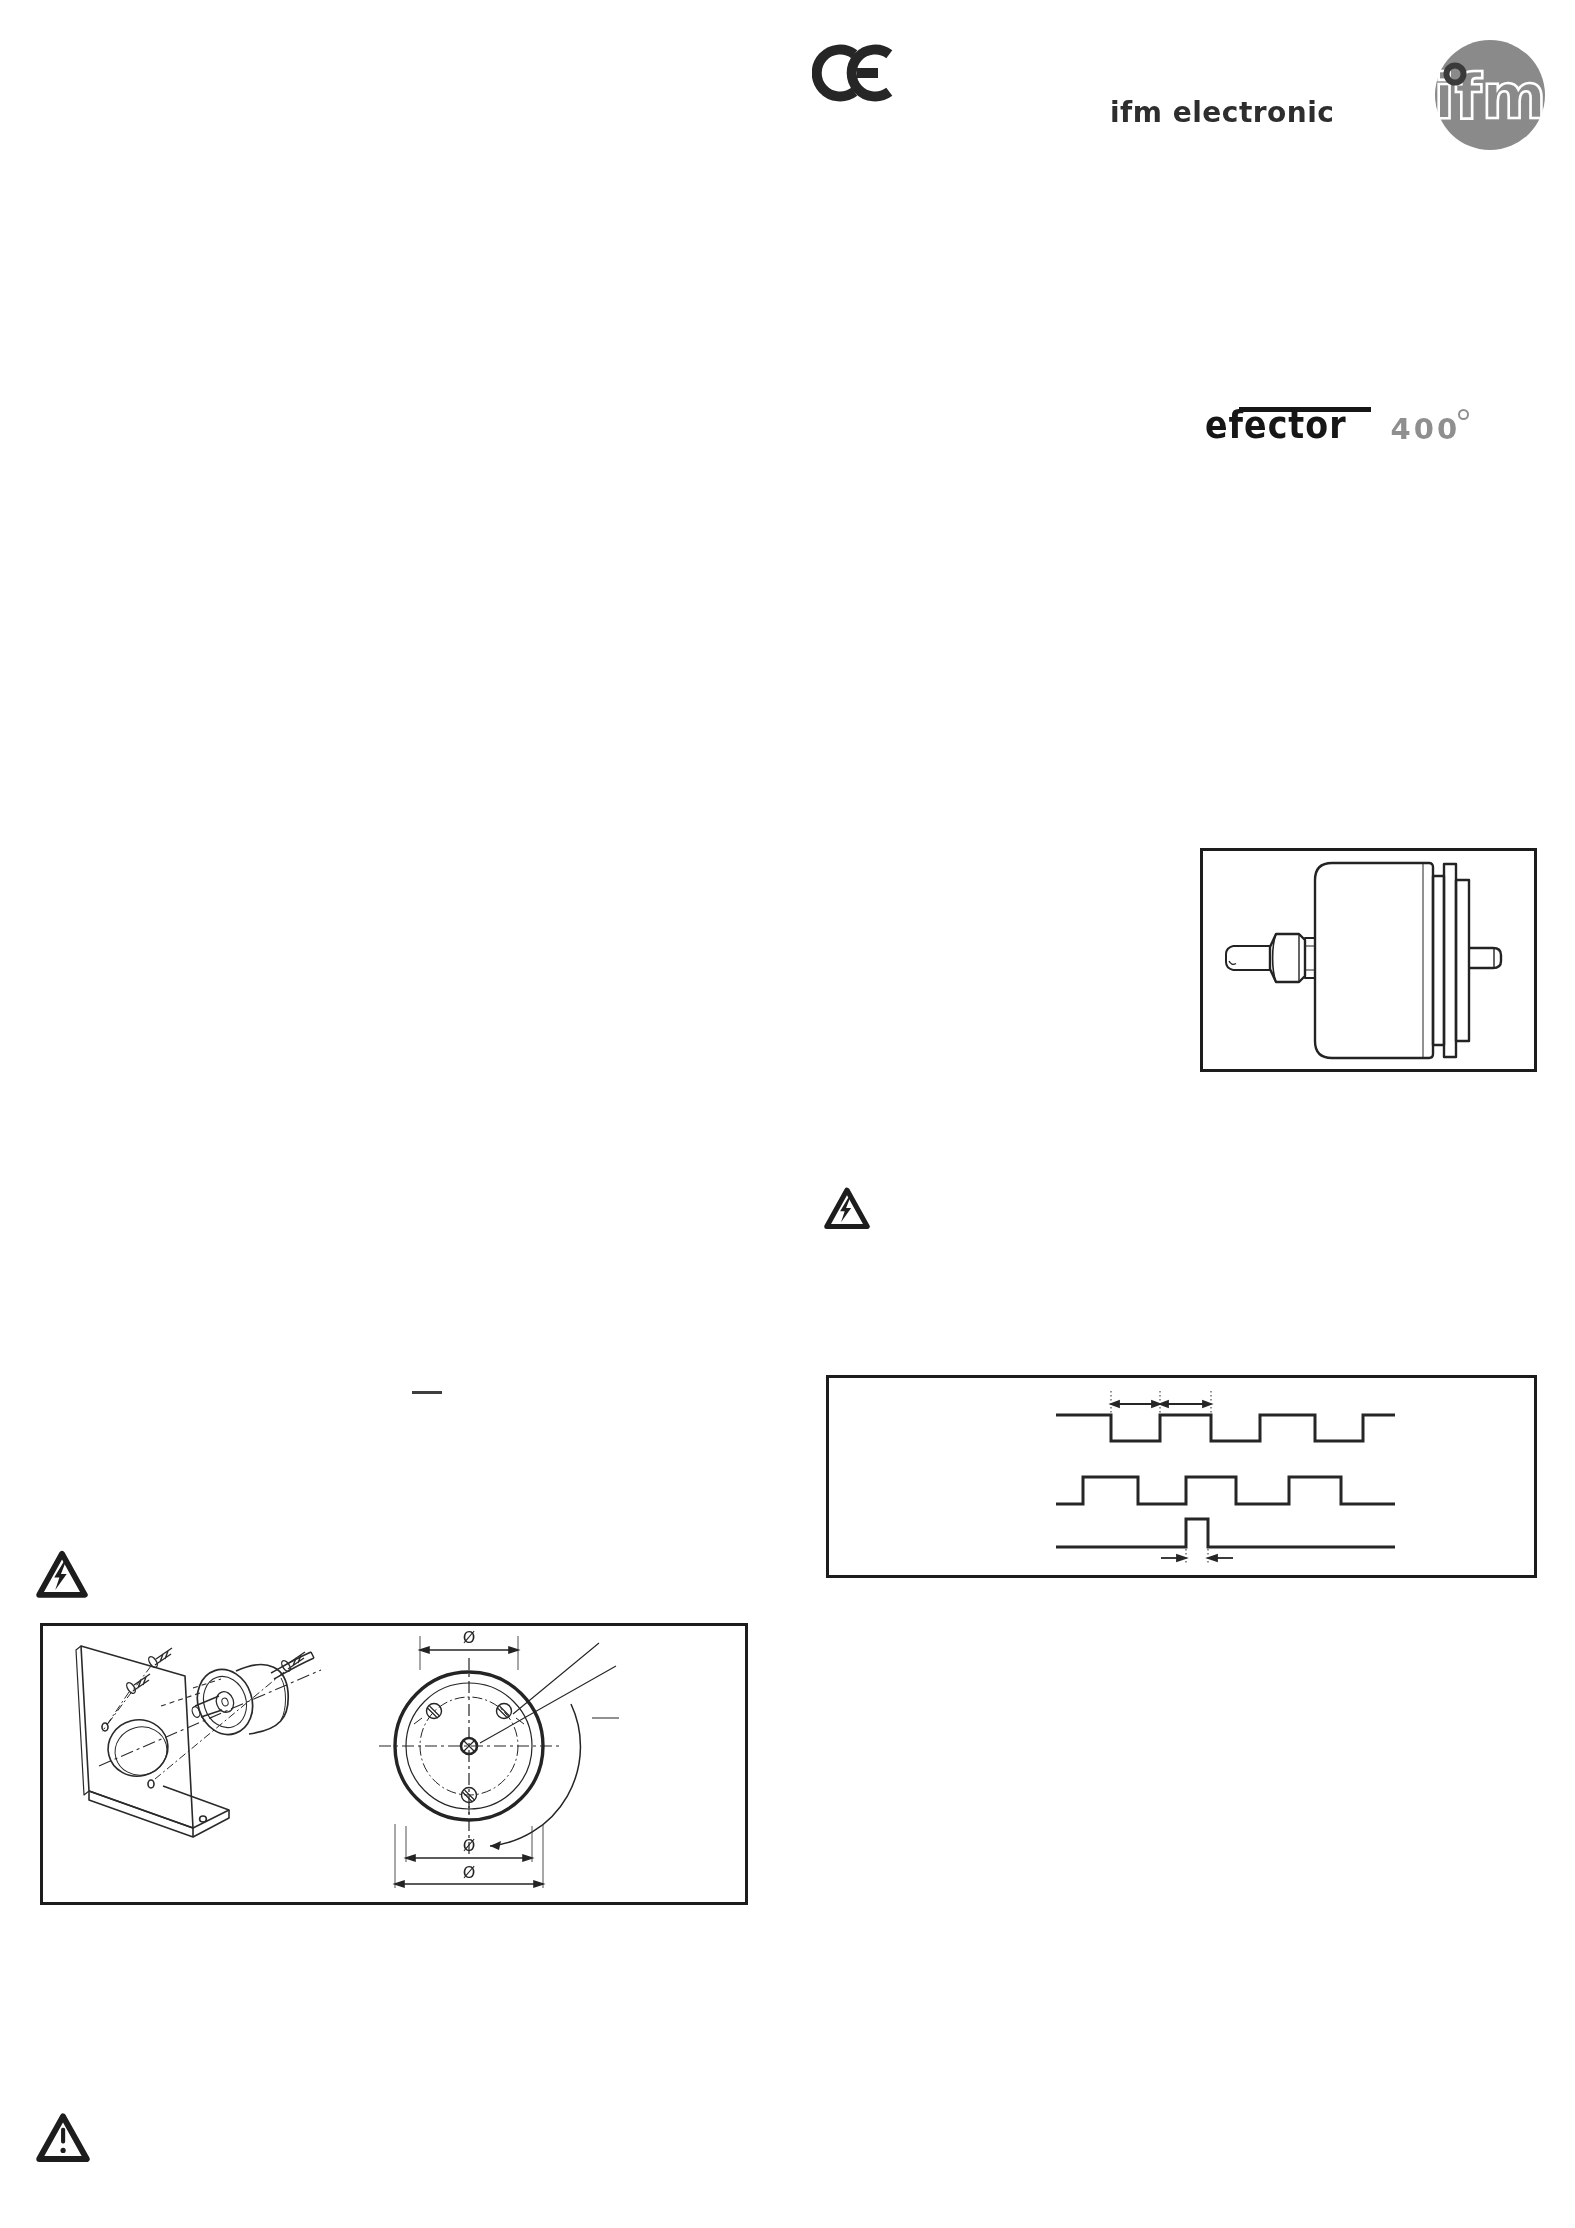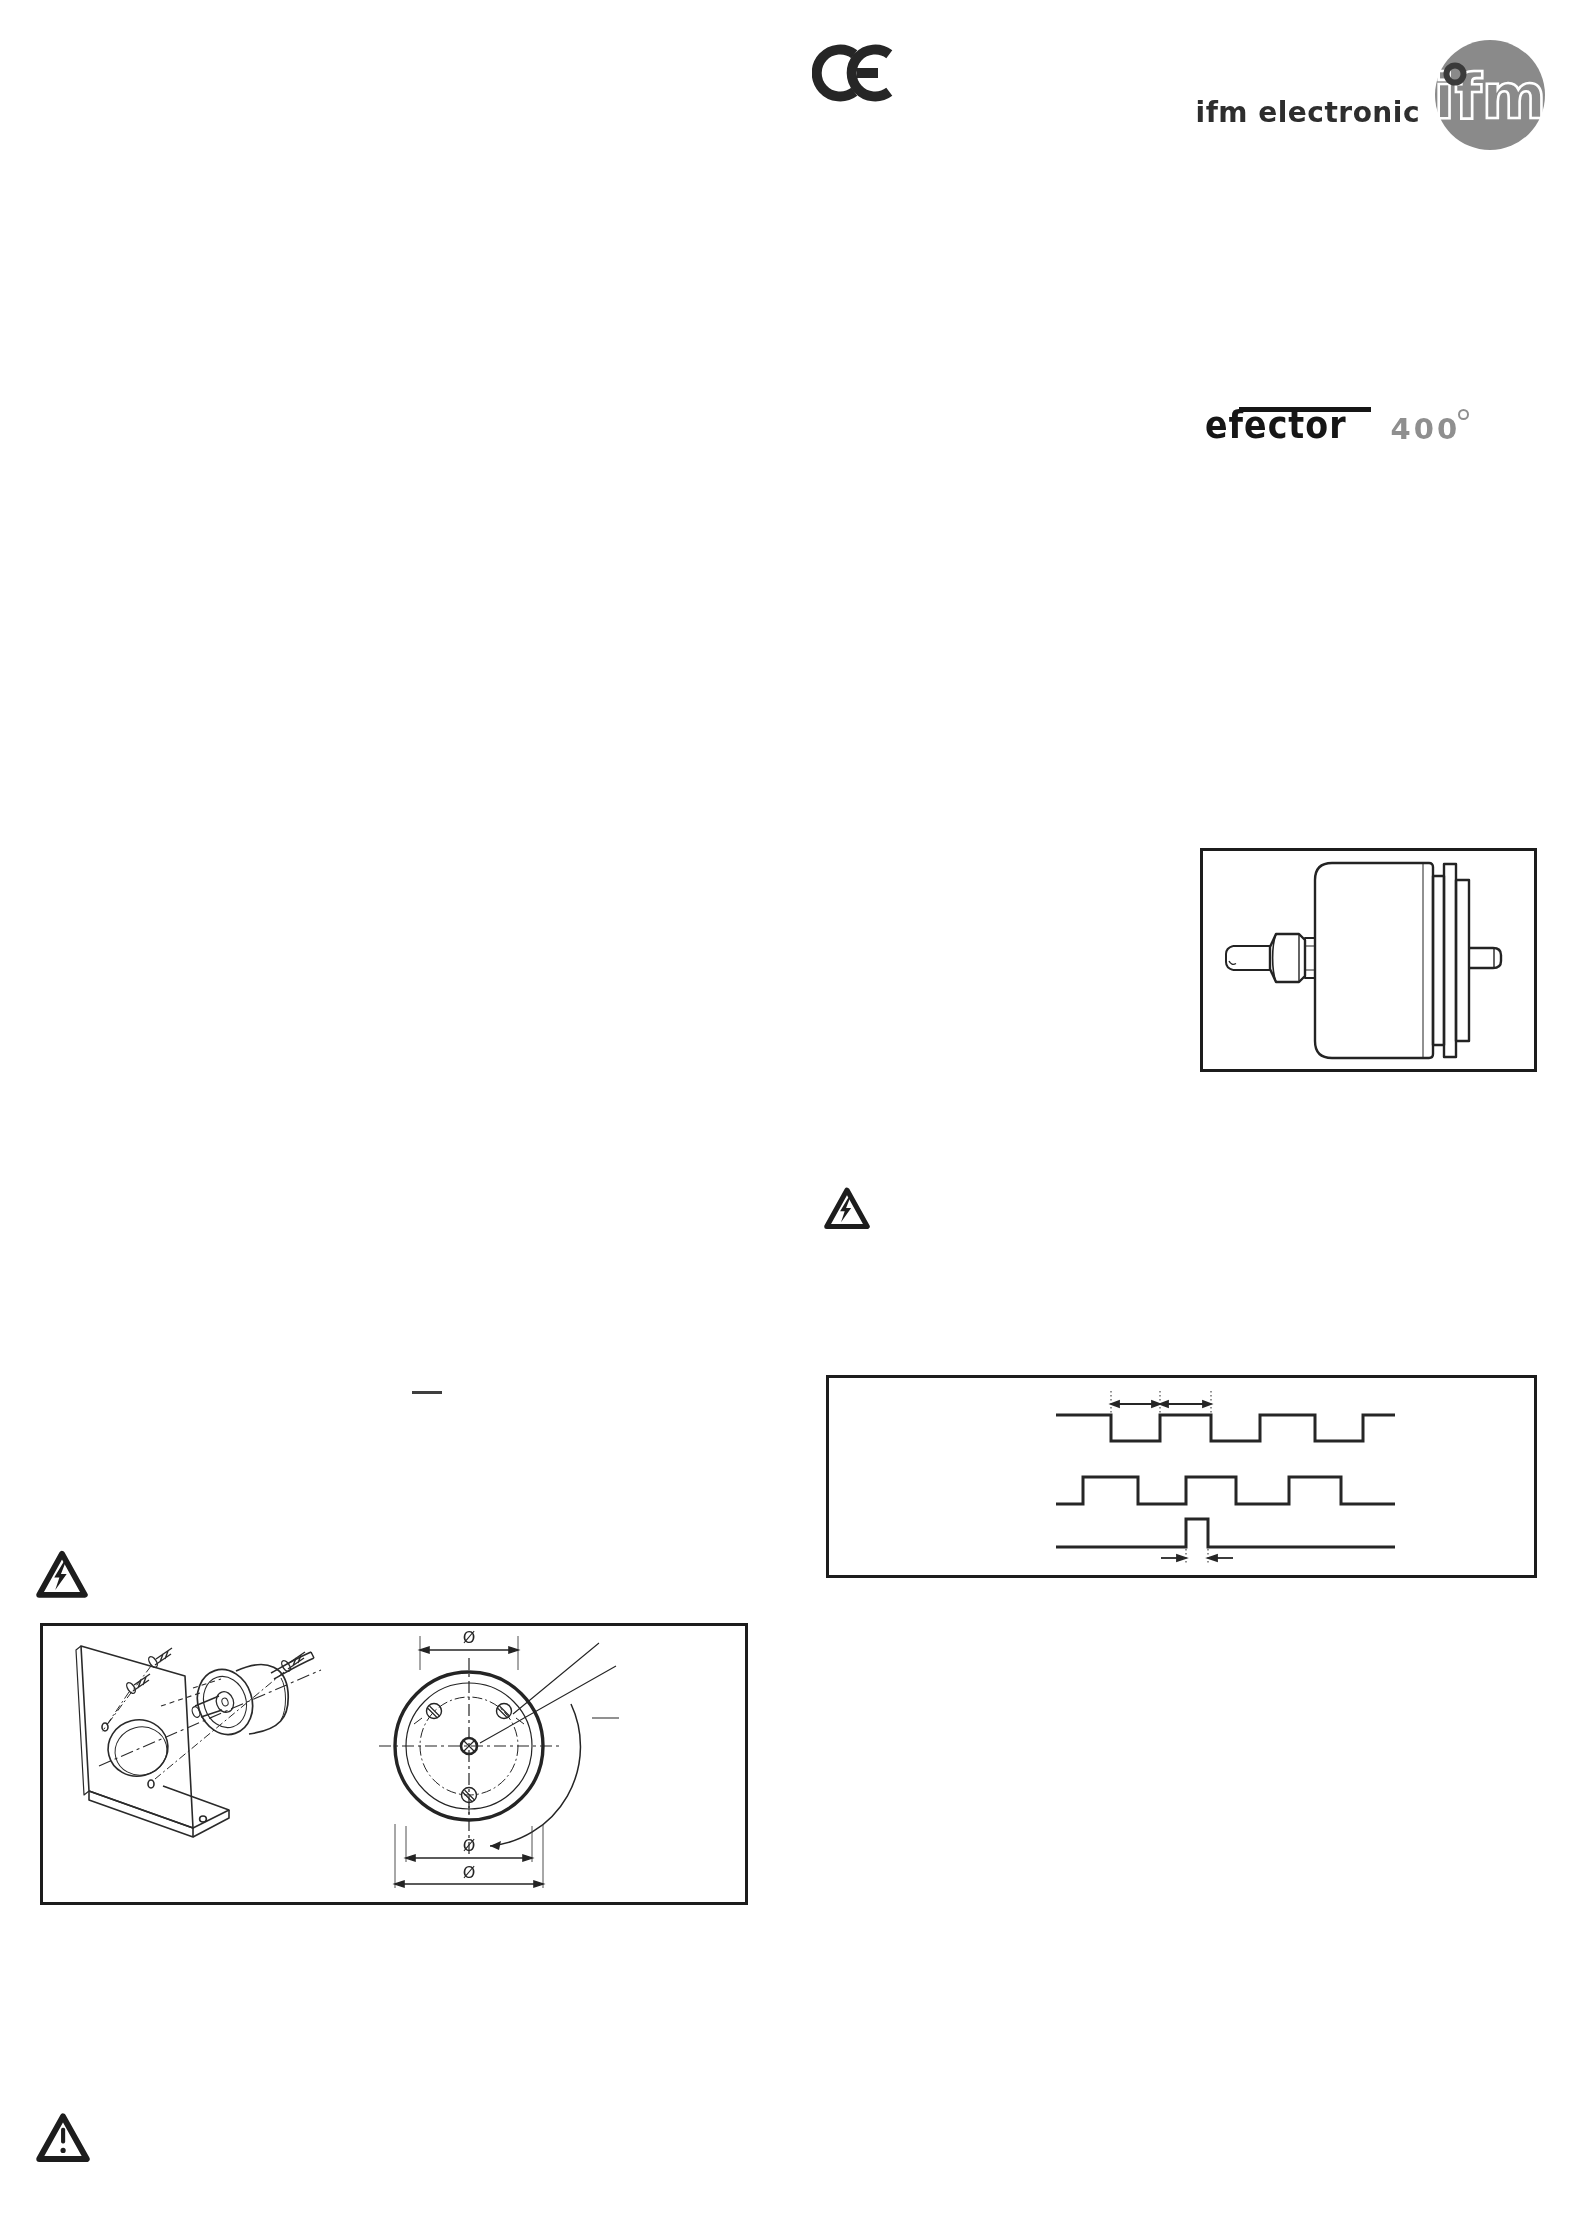--- a/index.html
+++ b/index.html
@@ -10,21 +10,21 @@
     font-family:"DejaVu Sans", sans-serif;
     color:#1f1f1f;
     overflow:hidden;
     margin:0 auto;
   }
   .abs{position:absolute;}
   svg{display:block;}
   
   .brand-text{
     position:absolute;left:1110px;top:96px;width:310px;
-    text-align:right;font-size:28px;font-weight:700;color:#2e2e2e;letter-spacing:0.5px;
+    text-align:left;font-size:28px;font-weight:700;color:#2e2e2e;letter-spacing:0.5px;
   }
   
   .efector{
     position:absolute;left:1205px;top:409px;height:40px;display:flex;align-items:flex-start;gap:36px;
   }
   .efector .word{
     position:relative;font-size:37px;font-weight:800;color:#161616;
     letter-spacing:1px;line-height:34px;font-stretch:condensed;
   }
   .efector .overline{

